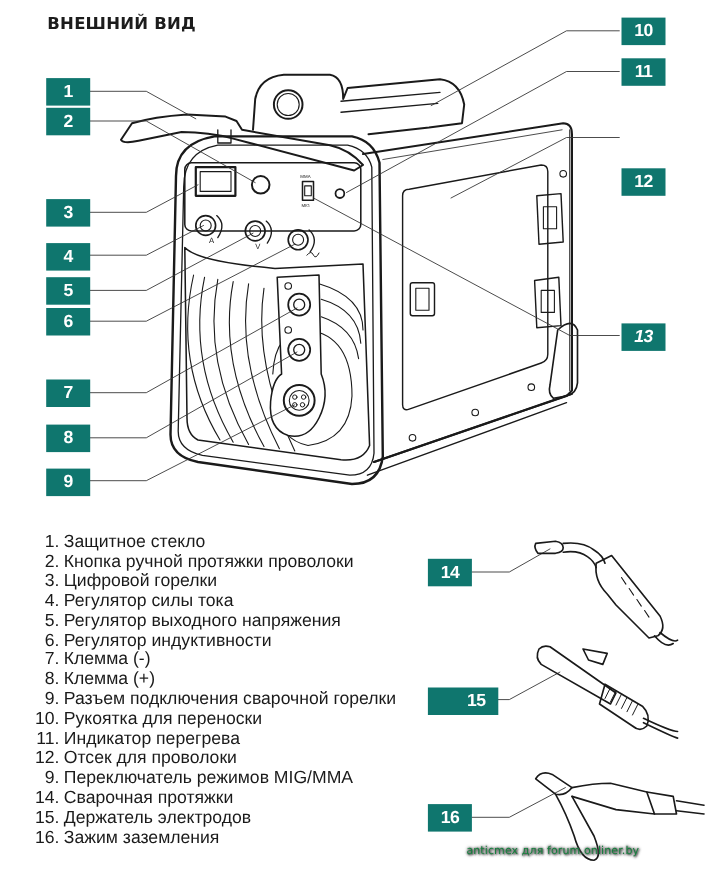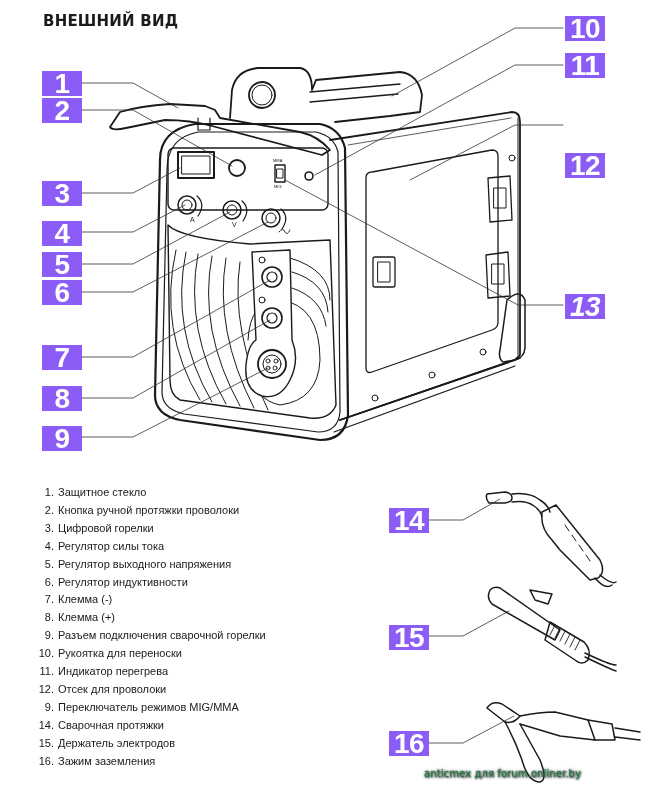--- a/index.html
+++ b/index.html
@@ -1,20 +1,20 @@
 <!DOCTYPE html>
 <html><head>
 <meta charset="utf-8">
 <style>
   html, body { margin: 0; padding: 0; background: #ffffff; }
   body { width: 656px; height: 800px; position: relative; overflow: hidden; font-family: "Liberation Sans", sans-serif; color: #1a1a1a; }
   .title { position: absolute; left: 43px; top: 12px; font-family: "DejaVu Sans", sans-serif; font-weight: bold; font-size: 15px; letter-spacing: 0.2px; color: #1c1c1c; }
   svg.art { position: absolute; left: 0; top: 0; }
-  .tag { position: absolute; width: 40px; height: 25px; background: #8b5cf6; color: #fff; font-family: "Liberation Sans", sans-serif; font-weight: bold; font-size: 28px; line-height: 25px; text-align: center; letter-spacing: -0.5px; }
-  .legend { position: absolute; left: 28px; top: 484px; margin: 0; padding: 0; list-style: none; font-size: 11px; line-height: 17.9px; color: #1a1a1a; }
+  .tag { position: absolute; width: 40px; height: 25px; background: #0f766e; color: #fff; font-family: "Liberation Sans", sans-serif; font-weight: bold; font-size: 16px; line-height: 25px; text-align: center; letter-spacing: -0.5px; }
+  .legend { position: absolute; left: 28px; top: 484px; margin: 0; padding: 0; list-style: none; font-size: 16px; line-height: 17.9px; color: #1a1a1a; }
   .legend li { white-space: nowrap; }
   .legend .n { display: inline-block; width: 26px; text-align: right; margin-right: 4px; }
   .watermark { position: absolute; left: 424px; top: 768px; font-family: "DejaVu Sans", sans-serif; font-weight: normal; font-size: 10px; color: #15803d; text-shadow: 0 0 2px #555, 0 0 3px #555, 1px 1px 2px #333; letter-spacing: 0.1px; }
 </style>
 </head>
 <body>
 
 <div class="title">ВНЕШНИЙ ВИД</div>
 
 <svg class="art" width="656" height="800" viewBox="0 0 656 800" fill="none" stroke="#1a1a1a" stroke-width="1.8" stroke-linejoin="round" stroke-linecap="round">
@@ -184,21 +184,21 @@
 <div class="tag" style="left:42px;top:252px;">5</div>
 <div class="tag" style="left:42px;top:280px;">6</div>
 <div class="tag" style="left:42px;top:345px;">7</div>
 <div class="tag" style="left:42px;top:386px;">8</div>
 <div class="tag" style="left:42px;top:426px;">9</div>
 <div class="tag" style="left:565px;top:16px;">10</div>
 <div class="tag" style="left:565px;top:53px;">11</div>
 <div class="tag" style="left:565px;top:113px;margin-top:40px;">12</div>
 <div class="tag" style="left:565px;top:294px;font-style:italic;">13</div>
 <div class="tag" style="left:389px;top:508px;">14</div>
-<div class="tag" style="left:389px;top:625px;">15</div>
+<div class="tag" style="left:389px;top:625px;padding-left:24px;">15</div>
 <div class="tag" style="left:389px;top:731px;">16</div>
 
 <div style="position:absolute;left:190px;top:216px;font-size:7px;">A</div>
 <div style="position:absolute;left:232px;top:221px;font-size:7px;">V</div>
 <div style="position:absolute;left:273px;top:158px;font-size:4px;">MMA</div>
 <div style="position:absolute;left:274px;top:184px;font-size:4px;">MIG</div>
 
 <ul class="legend">
   <li><span class="n">1.</span><span>Защитное стекло</span></li>
   <li><span class="n">2.</span><span>Кнопка ручной протяжки проволоки</span></li>

